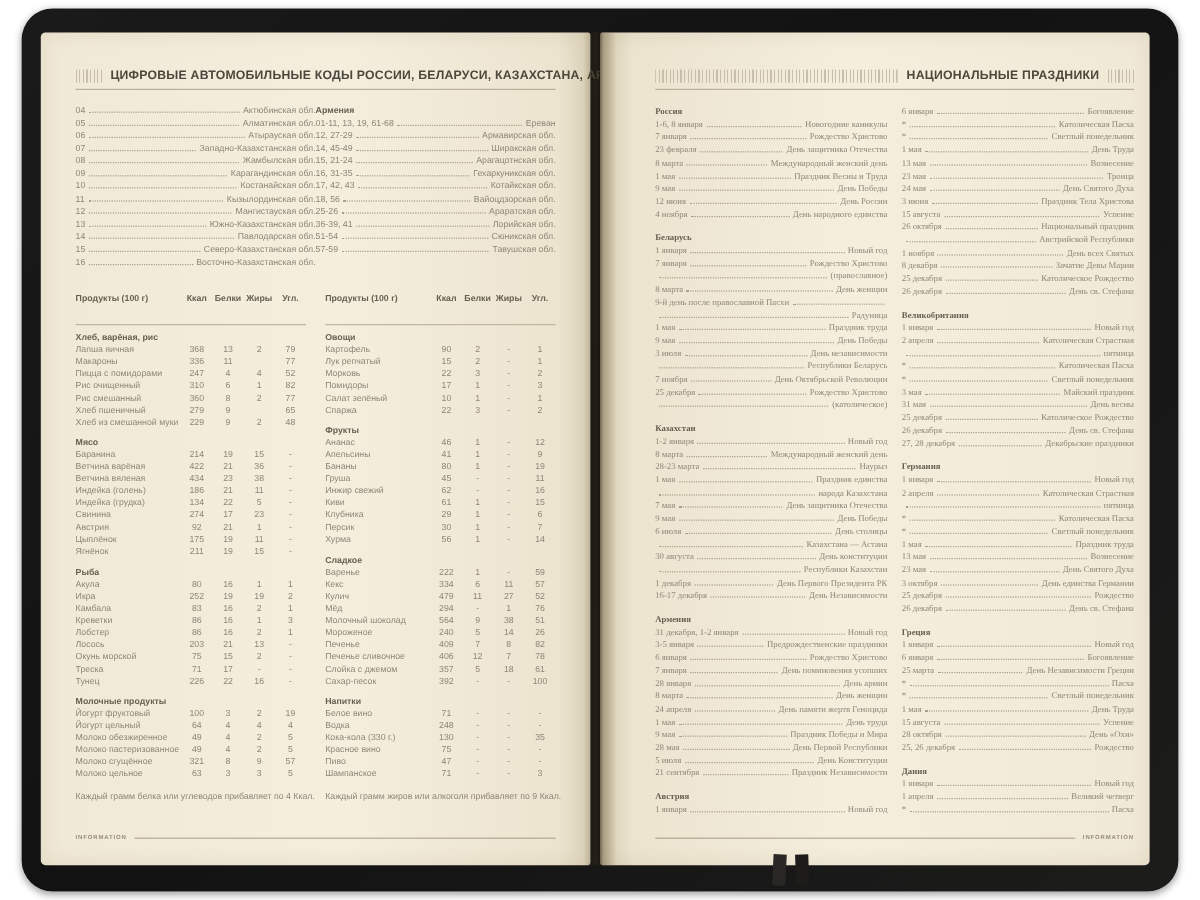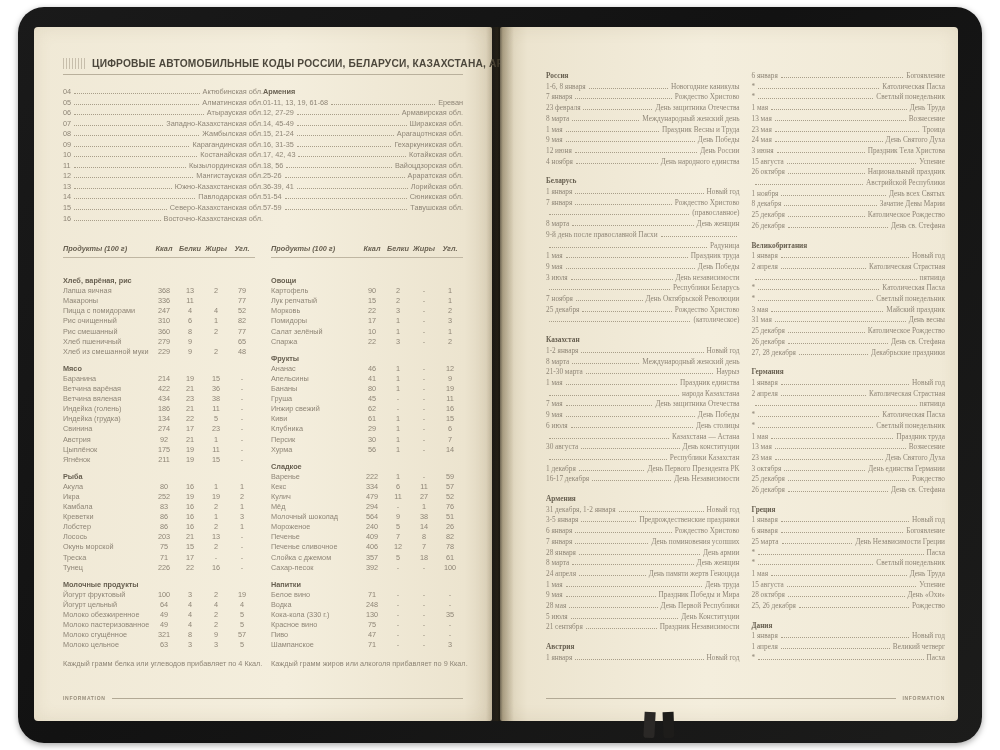--- a/index.html
+++ b/index.html
@@ -47,21 +47,21 @@
   .dots{flex:1 1 auto;border-bottom:1px dotted #a89e89;margin:0 3px 2px 3px;min-width:6px;}
   .sec-name{font-weight:bold;color:#675f50;}
 
   .codes-cols{display:flex;margin-top:12px;}
   .codes-col{flex:1;min-width:0;}
   .codes-col .trow{line-height:10.55px;}
 
   .energy{margin-top:20px;}
   .e-cols{display:flex;gap:16px;margin-top:9px;}
   .e-col{flex:1;min-width:0;}
-  .thead{display:flex;font-size:7.3px;line-height:10px;font-weight:bold;color:#675f50;border-bottom:1px solid #bfb6a2;padding-bottom:3px;margin-bottom:18px;font-style:italic;}
+  .thead{display:flex;font-size:7.3px;line-height:10px;font-weight:bold;color:#675f50;border-bottom:1px solid #bfb6a2;padding-bottom:16px;margin-bottom:5px;}
   .thead .n{flex:1;}
   .thead .v{flex:0 0 26px;text-align:center;}
   .erow{display:flex;font-size:7.3px;line-height:10.1px;color:#8f8677;white-space:nowrap;}
   .erow .n{flex:1 1 auto;overflow:hidden;}
   .erow .v{flex:0 0 26px;text-align:center;}
   .egroup-name{font-weight:bold;color:#675f50;font-size:7.3px;line-height:10.1px;}
   .egap{height:7px;}
   .enote{margin-top:9px;font-size:7.3px;line-height:9px;color:#8f8677;white-space:nowrap;}
 
   .hol-cols{display:flex;gap:12px;margin-top:13px;}
@@ -692,20 +692,25 @@
     </div>
   </div>
 
   <div class="pfooter">
     <span class="ftext">INFORMATION</span>
     <span class="fline"></span>
   </div>
 </div>
 
 <div class="page right">
+  <div class="sec-header">
+    <span class="hatch fill"></span>
+    <span class="sec-title">НАЦИОНАЛЬНЫЕ ПРАЗДНИКИ</span>
+    <span class="hatch small"></span>
+  </div>
   <div class="hol-cols">
     <div class="hol-col" id="hol-left">
         <div class="trow sec-name">Россия</div>
         <div class="trow">
           <span class="d">1-6, 8 января</span>
           <span class="dots"></span>
           <span class="t">Новогодние каникулы</span>
         </div>
         <div class="trow">
           <span class="d">7 января</span>
@@ -815,21 +820,21 @@
           <span class="d">1-2 января</span>
           <span class="dots"></span>
           <span class="t">Новый год</span>
         </div>
         <div class="trow">
           <span class="d">8 марта</span>
           <span class="dots"></span>
           <span class="t">Международный женский день</span>
         </div>
         <div class="trow">
-          <span class="d">21-30 марта</span>
+          <span class="d">28-23 марта</span>
           <span class="dots"></span>
           <span class="t">Наурыз</span>
         </div>
         <div class="trow">
           <span class="d">1 мая</span>
           <span class="dots"></span>
           <span class="t">Праздник единства</span>
         </div>
         <div class="trow">
           <span class="d"></span>

